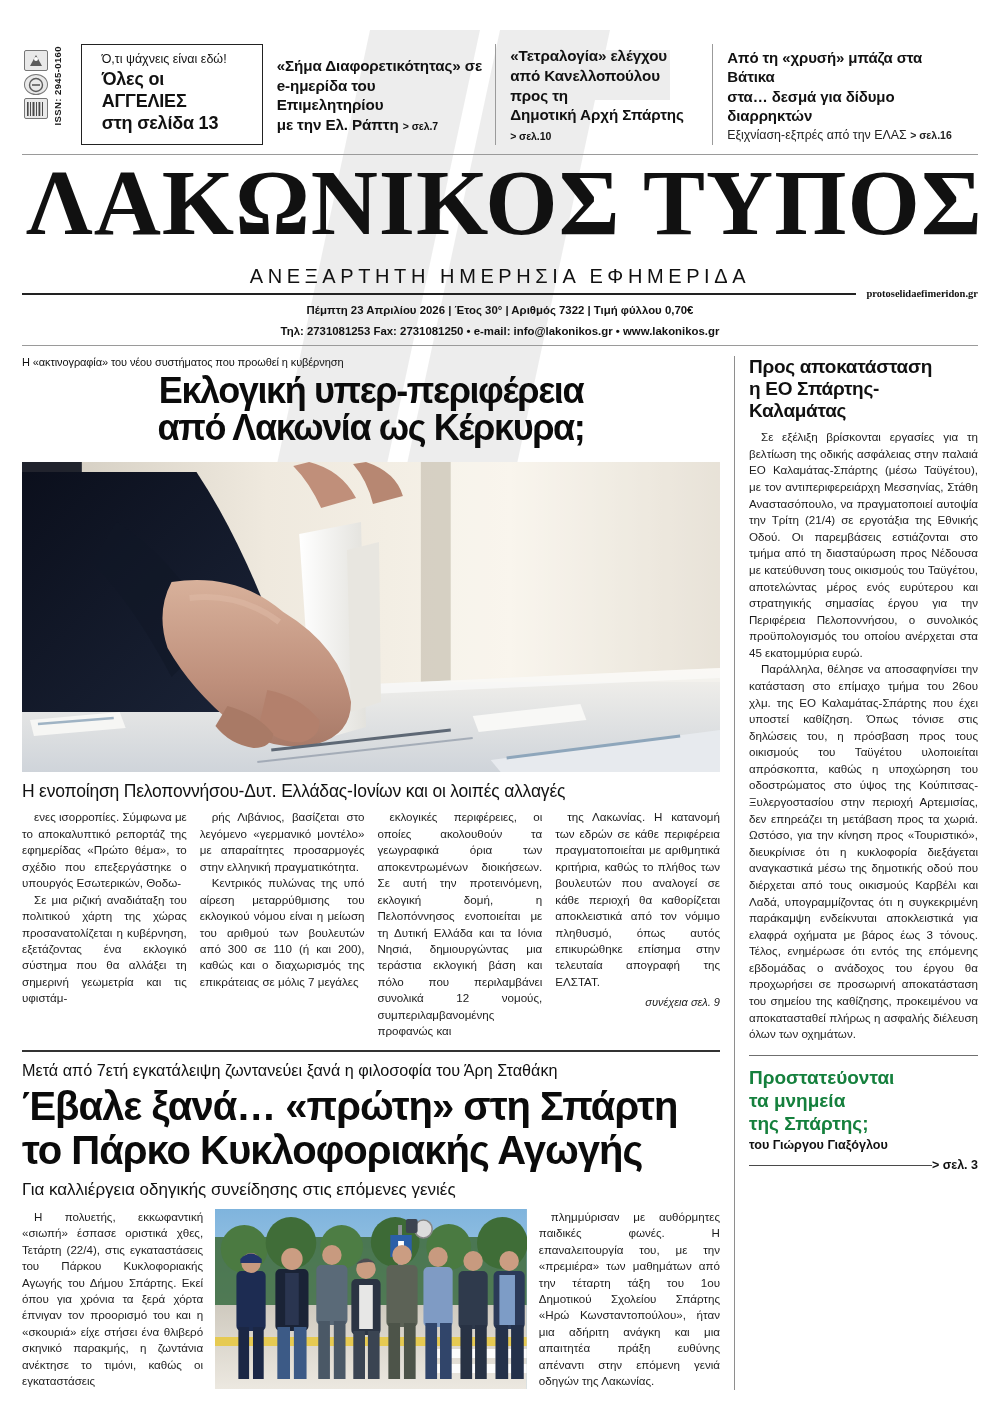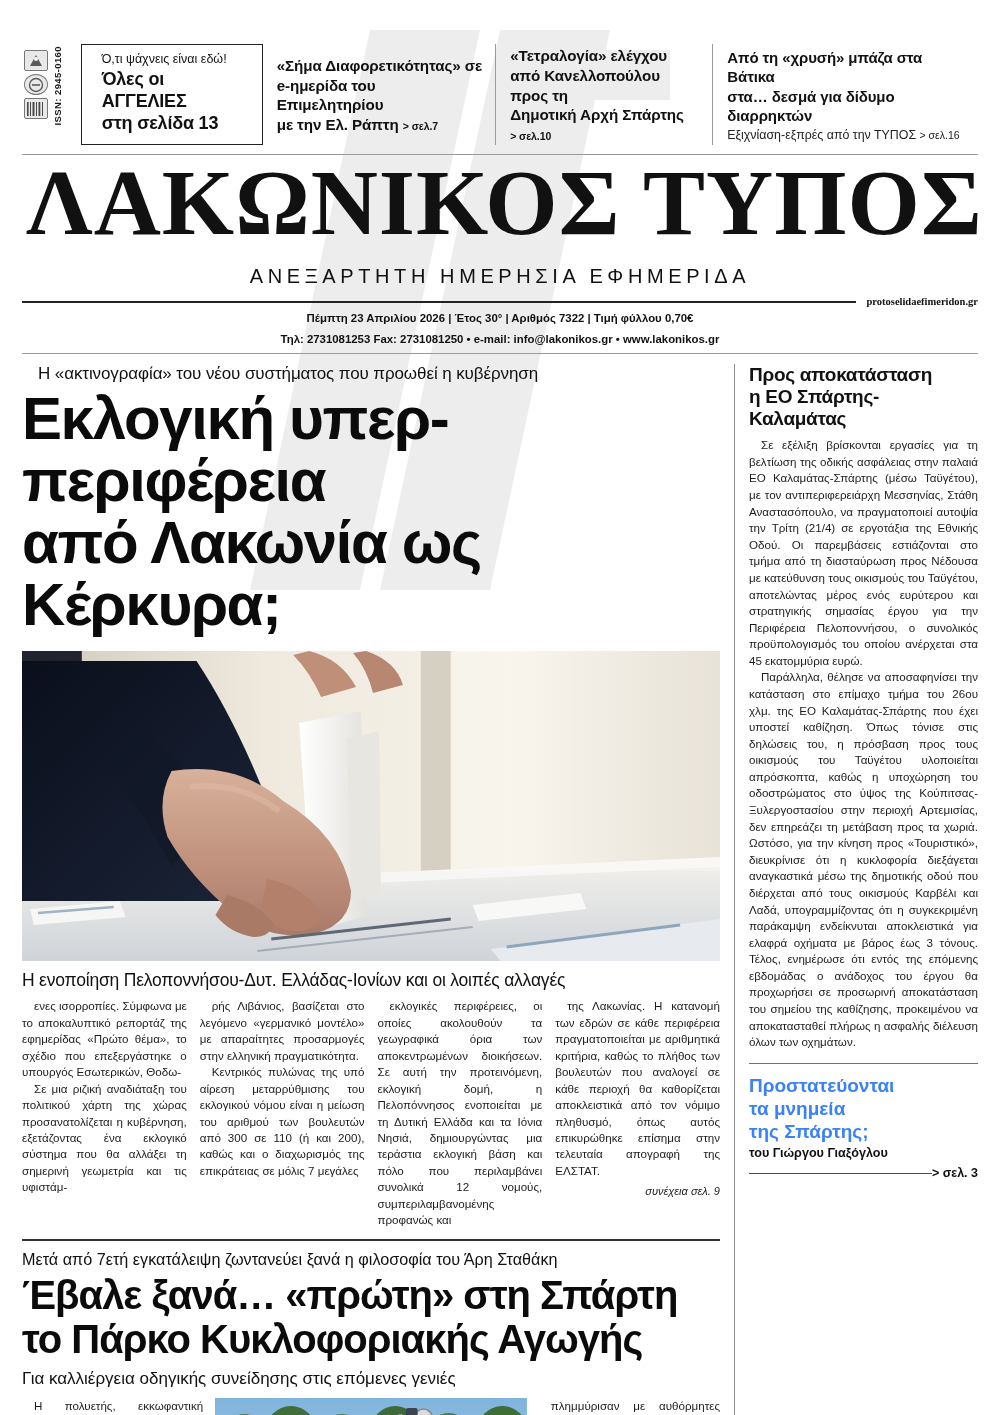--- a/index.html
+++ b/index.html
@@ -107,21 +107,21 @@
   .teaser.t4 { width: 272px; border-left: 1.5px solid #9b9b9b; }
   .teaser-line {
     font-size: 15.2px; font-weight: 700; color: #111;
     letter-spacing: -.1px;
   }
   .teaser.t4 .teaser-line { font-size: 15px; }
   .teaser-sub {
     font-size: 12.4px; font-weight: 400; color: #222; margin-top: 1px;
   }
   .pageref { font-size: 10.5px; font-weight: 700; white-space: nowrap; }
-  .pageref.light { font-weight: 400; text-align: center; }
+  .pageref.light { font-weight: 700; text-align: center; }
 
   .rule-thin { border-top: 1.2px solid #9a9a9a; margin-top: 9px; }
 
   
   .masthead { text-align: center; margin-top: 2px; position: relative; }
   .masthead-title {
     font-family: "Liberation Serif", "DejaVu Serif", serif;
     font-weight: 700;
     font-size: 93px;
     letter-spacing: 1px;
@@ -132,21 +132,20 @@
   }
   .masthead-sub {
     font-size: 20px;
     letter-spacing: 4.6px;
     font-weight: 400;
     color: #111;
     margin-top: 17px;
   }
   .masthead-rule-row {
     display: flex; align-items: flex-end; gap: 8px;
-    margin-top: 8px;
   }
   .masthead-rule-row .ruleline {
     flex: 1; border-top: 2px solid #222; margin-bottom: 4px;
   }
   .site-credit {
     font-family: "Liberation Serif", serif;
     font-size: 10.5px;
     font-weight: 700;
     color: #111;
     padding-left: 2px;
@@ -170,34 +169,34 @@
   }
   .main-col { width: 712px; padding-right: 14px; }
   .side-col {
     width: 244px;
     border-left: 1.5px solid #8e8e8e;
     padding-left: 14px;
   }
 
   
   .kicker {
-    font-size: 17px;
+    font-size: 11px;
     font-weight: 400;
     color: #111;
     letter-spacing: -.1px;
     margin-bottom: 4px;
-    margin-left: 16px;
   }
   .headline {
-    font-size: 60px;
+    font-size: 36px;
     font-weight: 700;
     line-height: 1.03;
     letter-spacing: -1.4px;
     margin: 2px 0 0 0;
     color: #0b0b0b;
+    text-align: center;
   }
   .headline .l2 { display: block; }
 
   .photo-lead {
     width: 100%; height: 310px;
     margin-top: 16px;
     position: relative;
     overflow: hidden;
     background: #efece6;
   }
@@ -300,21 +299,21 @@
     line-height: 1.43;
     text-align: justify;
     text-indent: 12px;
     color: #1c1c1c;
   }
   .side-rule { border-top: 1.6px solid #6f6f6f; margin: 12px 0 10px 0; }
   .side-head2 {
     font-size: 19px;
     font-weight: 700;
     line-height: 1.22;
-    color: #3b82f6;
+    color: #15803d;
   }
   .side-byline {
     font-size: 12.6px;
     font-weight: 700;
     margin-top: 3px;
     color: #111;
   }
   .side-foot {
     display: flex; align-items: center; gap: 0; margin-top: 6px;
   }
@@ -387,21 +386,21 @@
       <div class="teaser-line">
         <span>Δημοτική Αρχή Σπάρτης</span>
         <span class="pageref">&gt; σελ.10</span>
       </div>
     </div>
 
     <div class="teaser t4">
       <div class="teaser-line">Από τη «χρυσή» μπάζα στα Βάτικα</div>
       <div class="teaser-line">στα… δεσμά για δίδυμο διαρρηκτών</div>
       <div class="teaser-sub">
-        <span>Εξιχνίαση-εξπρές από την ΤΥΠΟΣ</span>
+        <span>Εξιχνίαση-εξπρές από την ΕΛΑΣ</span>
         <span class="pageref light">&gt; σελ.16</span>
       </div>
     </div>
   </div>
 
   <div class="rule-thin"></div>
 
   <div class="masthead">
     <h1 class="masthead-title">ΛΑΚΩΝΙΚΟΣ ΤΥΠΟΣ</h1>
     <div class="masthead-sub">ΑΝΕΞΑΡΤΗΤΗ ΗΜΕΡΗΣΙΑ ΕΦΗΜΕΡΙΔΑ</div>

